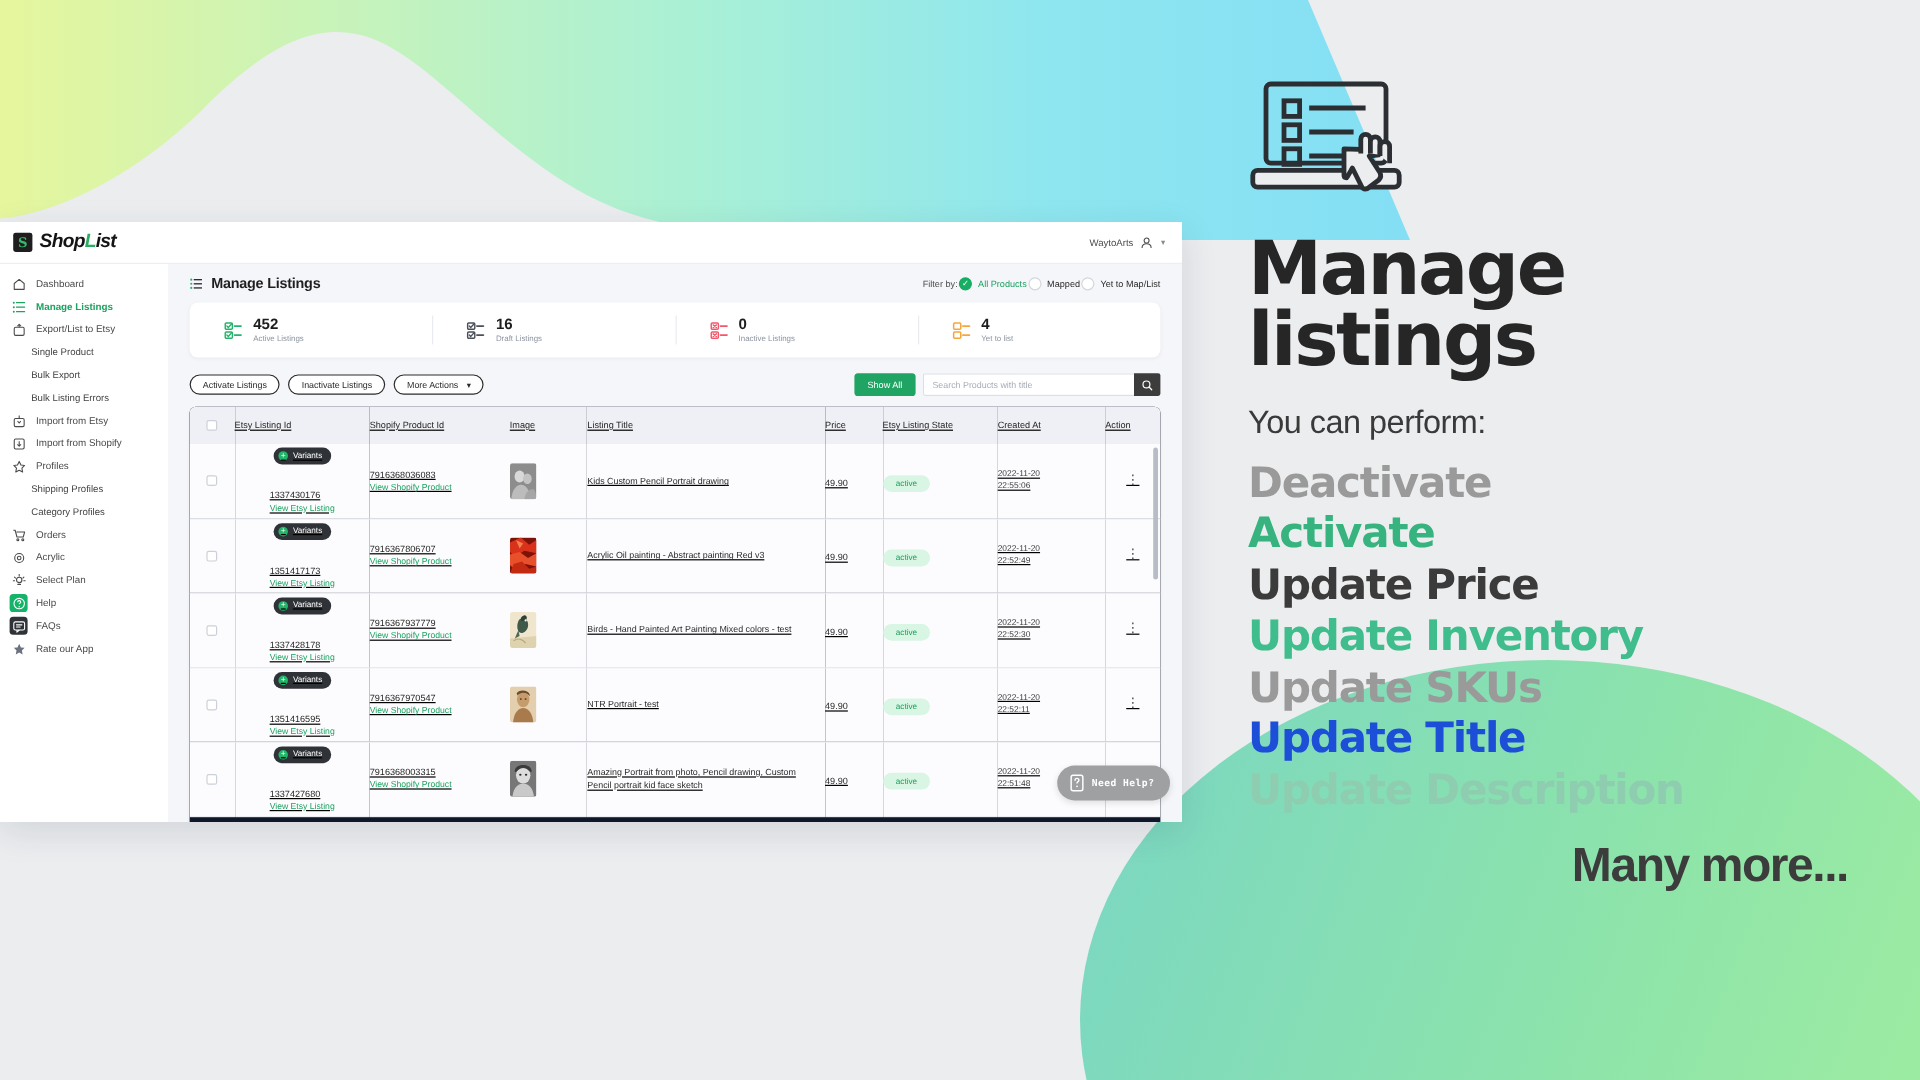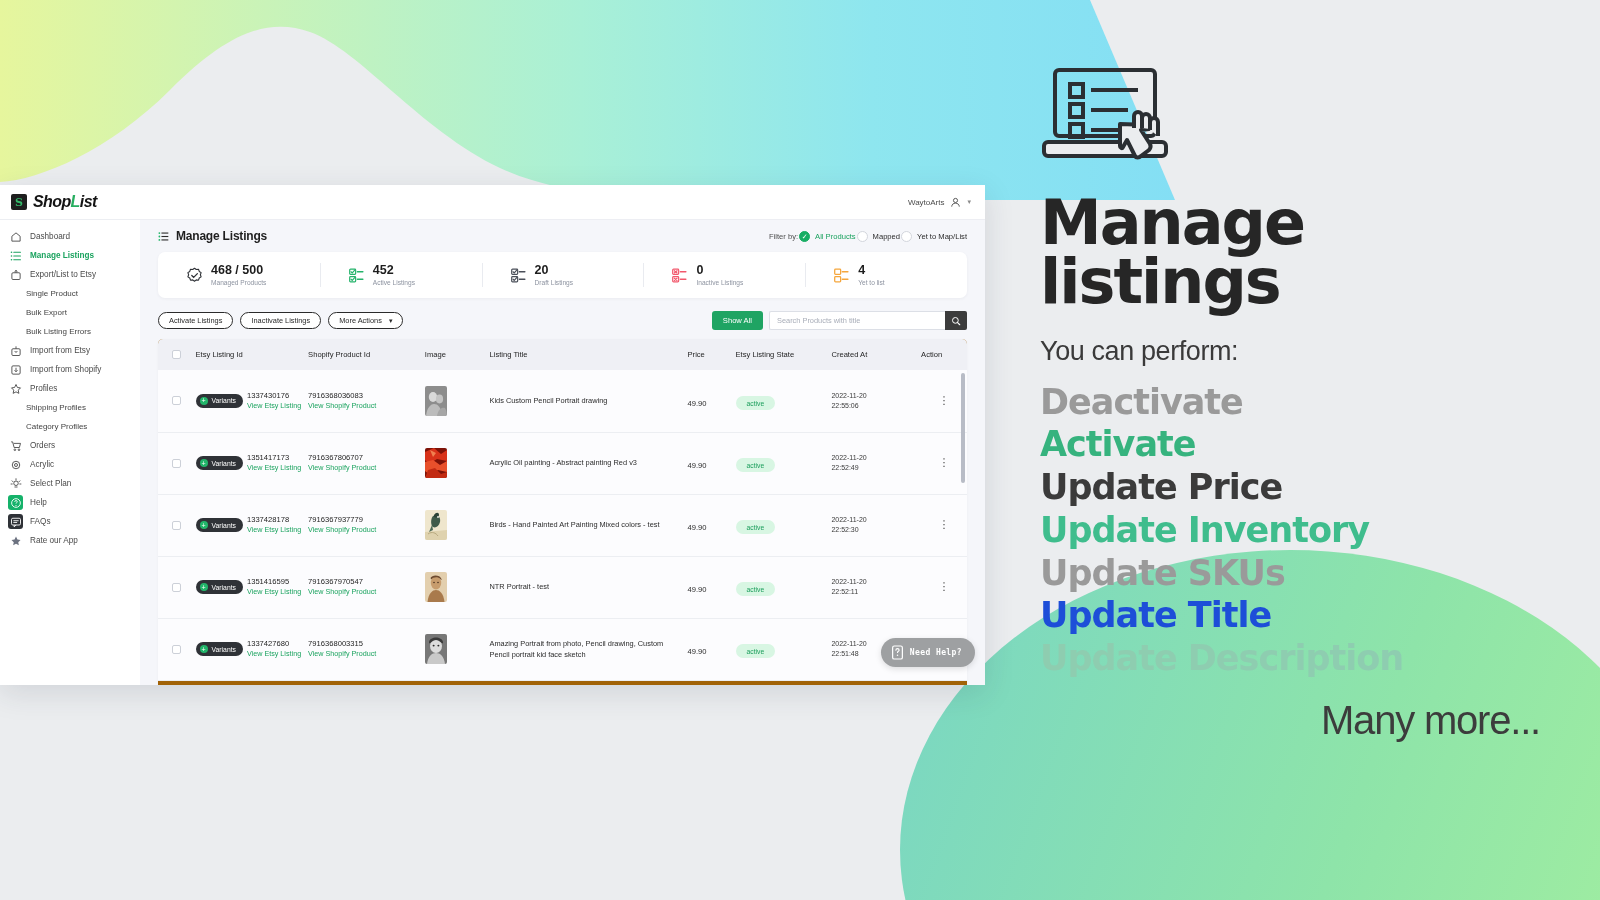--- a/index.html
+++ b/index.html
@@ -38,21 +38,21 @@
   }
   .mk-item {
     font-family: "DejaVu Sans", sans-serif;
     font-weight: bold;
     font-size: 35px;
     line-height: 1.22;
     letter-spacing: -1px;
   }
   #mk-many {
     text-align: right; margin-top: 18px; padding-right: 30px;
-    font-size: 40px; color: #3c3c3c; font-weight: 400; letter-spacing: -1.2px;
+    font-size: 40px; color: #3c3c3c; font-weight: 700; letter-spacing: -1.2px;
   }
 
   
   #app-window {
     position: absolute; left: 0; top: 185px; width: 985px; height: 500px;
     background: #f7f8fc;
     box-shadow: 0 8px 28px rgba(40,50,70,.13);
     display: flex; overflow: hidden;
   }
 
@@ -147,22 +147,22 @@
     font-family: "Liberation Sans", sans-serif;
   }
   #search-input::placeholder { color:#a8adb8; }
   #search-go {
     width: 22px; background: #3c3c3c; border-radius: 0 2px 2px 0;
     display:flex; align-items:center; justify-content:center; cursor:pointer;
   }
 
   
   #table-wrap {
-    margin: 0 18px; background:#a16207; border-radius: 5px 5px 0 0; flex:1; overflow:hidden;
-    position: relative; box-shadow: 0 1px 3px rgba(60,70,90,.05);
+    margin: 0 18px; background:#0f172a; border-radius: 5px 5px 0 0; flex:1; overflow:hidden;
+    position: relative; box-shadow: 0 1px 3px rgba(60,70,90,.05); text-decoration: underline;
   }
   table { width: 100%; border-collapse: collapse; table-layout: fixed; }
   thead tr { background: #eff0f5; }
   th {
     font-size: 7.6px; font-weight: normal; color: #1f1f1f; text-align: left;
     padding: 11px 0 11px 0; height: 31px;
   }
   td { padding: 0; vertical-align: middle; }
   tbody tr { border-bottom: 1px solid #eceef2; background:#fcfcfe; height: 62px; }
   .c-chk { width: 36px; padding-left: 14px !important; }
@@ -182,21 +182,21 @@
     background: #2f3237; border-radius: 12px; height: 14px; padding: 0 7px 0 4px;
     color: #fff; font-size: 6.8px; white-space:nowrap;
   }
   .variants-plus {
     width: 8px; height: 8px; border-radius: 50%; background: #22b56a;
     display:flex;align-items:center;justify-content:center;color:#fff;font-size:7px;line-height:1;
   }
   .cell-id { font-size: 7.6px; color: #1d1d1d; line-height: 1.35; }
   .cell-link { font-size: 7.2px; color: #1ba35f; cursor: pointer; line-height:1.35; }
   .id-stack { display: inline-block; vertical-align: middle; }
-  .etsy-cell { display: flex; align-items: center; gap: 4px; }
+  .etsy-cell { display: flex; align-items: center; gap: 21px; flex-direction: column; }
 
   .thumb { width: 22px; height: 30px; border-radius: 2px; object-fit: cover; display:block; }
   .cell-title { font-size: 7.4px; color: #2b2b2b; line-height: 1.5; padding-right: 8px; }
   .cell-price { font-size: 7.6px; color: #2b2b2b; }
   .state-badge {
     display:inline-flex; align-items:center; justify-content:center;
     background: #d8f6e3; color: #1c9e5c; font-size: 6.8px;
     border-radius: 9px; height: 14px; padding: 0 11px;
   }
   .cell-date { font-size: 7px; color: #3a3a3a; line-height:1.45; }
@@ -470,30 +470,20 @@
           <div class="filter-opt">
             <span class="radio-dot"></span>
             <span>Yet to Map/List</span>
           </div>
         </div>
     </div>
 
     <div id="stats-card">
         <div class="stat">
           <span class="stat-ico"><svg viewBox="0 0 20 20" width="17" height="17">
-              <path d="M10 1.5 l2.1 1.5 l2.6 -.3 l.9 2.5 l2.2 1.4 l-.9 2.5 l.9 2.5 l-2.2 1.4 l-.9 2.5 l-2.6 -.3 l-2.1 1.5 l-2.1 -1.5 l-2.6 .3 l-.9 -2.5 l-2.2 -1.4 l.9 -2.5 l-.9 -2.5 l2.2 -1.4 l.9 -2.5 l2.6 .3 Z" fill="none" stroke="#2f3237" stroke-width="1.3" stroke-linejoin="round"></path>
-              <path d="M6.8 10 L9 12.2 L13.4 7.8" fill="none" stroke="#2f3237" stroke-width="1.5" stroke-linecap="round"></path>
-            </svg></span>
-          <div>
-            <div class="stat-num">468 / 500</div>
-            <div class="stat-lbl">Managed Products</div>
-          </div>
-        </div>
-        <div class="stat">
-          <span class="stat-ico"><svg viewBox="0 0 20 20" width="17" height="17">
               <rect x="2" y="2.5" width="7" height="6.2" rx="1" fill="none" stroke="#25b36b" stroke-width="1.4"></rect>
               <path d="M3.6 5.6 L5 7 L8.4 3.2" fill="none" stroke="#25b36b" stroke-width="1.4" stroke-linecap="round"></path>
               <line x1="11" y1="5.6" x2="17.5" y2="5.6" stroke="#25b36b" stroke-width="1.6" stroke-linecap="round"></line>
               <rect x="2" y="11.3" width="7" height="6.2" rx="1" fill="none" stroke="#25b36b" stroke-width="1.4"></rect>
               <path d="M3.6 14.4 L5 15.8 L8.4 12" fill="none" stroke="#25b36b" stroke-width="1.4" stroke-linecap="round"></path>
               <line x1="11" y1="14.4" x2="17.5" y2="14.4" stroke="#25b36b" stroke-width="1.6" stroke-linecap="round"></line>
             </svg></span>
           <div>
             <div class="stat-num">452</div>
             <div class="stat-lbl">Active Listings</div>
@@ -502,21 +492,21 @@
         <div class="stat">
           <span class="stat-ico"><svg viewBox="0 0 20 20" width="17" height="17">
               <rect x="2" y="2.5" width="7" height="6.2" rx="1" fill="none" stroke="#4a4f59" stroke-width="1.4"></rect>
               <path d="M3.6 5.6 L5 7 L8.4 3.2" fill="none" stroke="#4a4f59" stroke-width="1.4" stroke-linecap="round"></path>
               <line x1="11" y1="5.6" x2="17.5" y2="5.6" stroke="#4a4f59" stroke-width="1.6" stroke-linecap="round"></line>
               <rect x="2" y="11.3" width="7" height="6.2" rx="1" fill="none" stroke="#4a4f59" stroke-width="1.4"></rect>
               <path d="M3.6 14.4 L5 15.8 L8.4 12" fill="none" stroke="#4a4f59" stroke-width="1.4" stroke-linecap="round"></path>
               <line x1="11" y1="14.4" x2="17.5" y2="14.4" stroke="#4a4f59" stroke-width="1.6" stroke-linecap="round"></line>
             </svg></span>
           <div>
-            <div class="stat-num">20</div>
+            <div class="stat-num">16</div>
             <div class="stat-lbl">Draft Listings</div>
           </div>
         </div>
         <div class="stat">
           <span class="stat-ico"><svg viewBox="0 0 20 20" width="17" height="17">
               <rect x="2" y="2.5" width="7" height="6.2" rx="1" fill="none" stroke="#f2586c" stroke-width="1.4"></rect>
               <path d="M3.9 4.4 L7.1 7.0 M7.1 4.4 L3.9 7.0" stroke="#f2586c" stroke-width="1.4" stroke-linecap="round"></path>
               <line x1="11" y1="5.6" x2="17.5" y2="5.6" stroke="#f2586c" stroke-width="1.6" stroke-linecap="round"></line>
               <rect x="2" y="11.3" width="7" height="6.2" rx="1" fill="none" stroke="#f2586c" stroke-width="1.4"></rect>
               <path d="M3.9 13.2 L7.1 15.8 M7.1 13.2 L3.9 15.8" stroke="#f2586c" stroke-width="1.4" stroke-linecap="round"></path>

